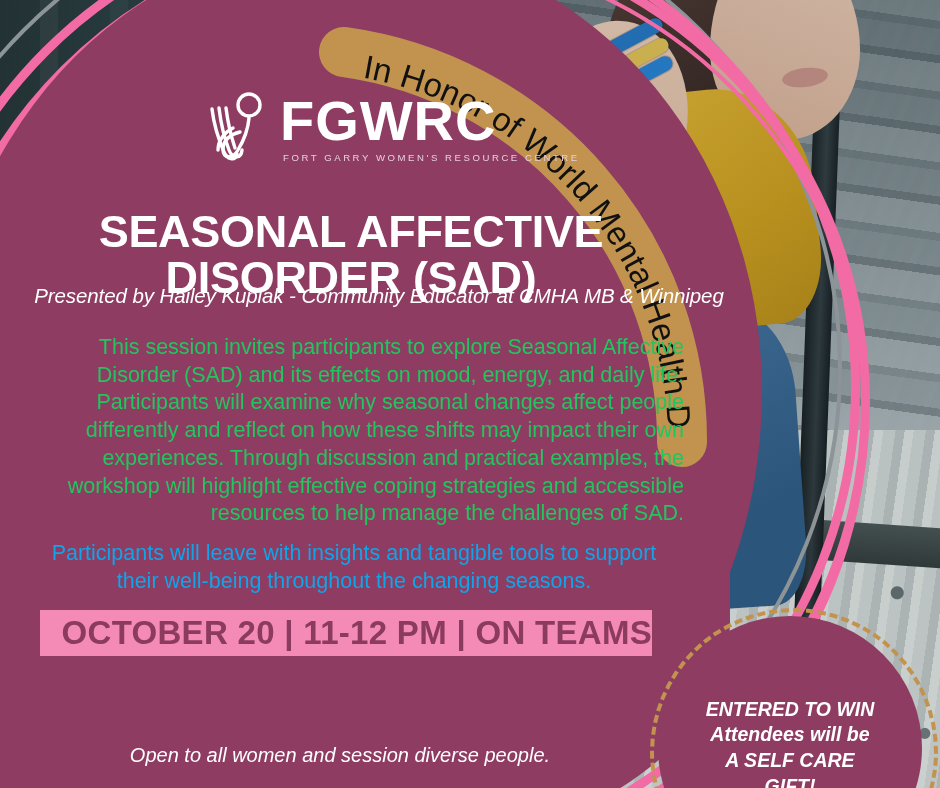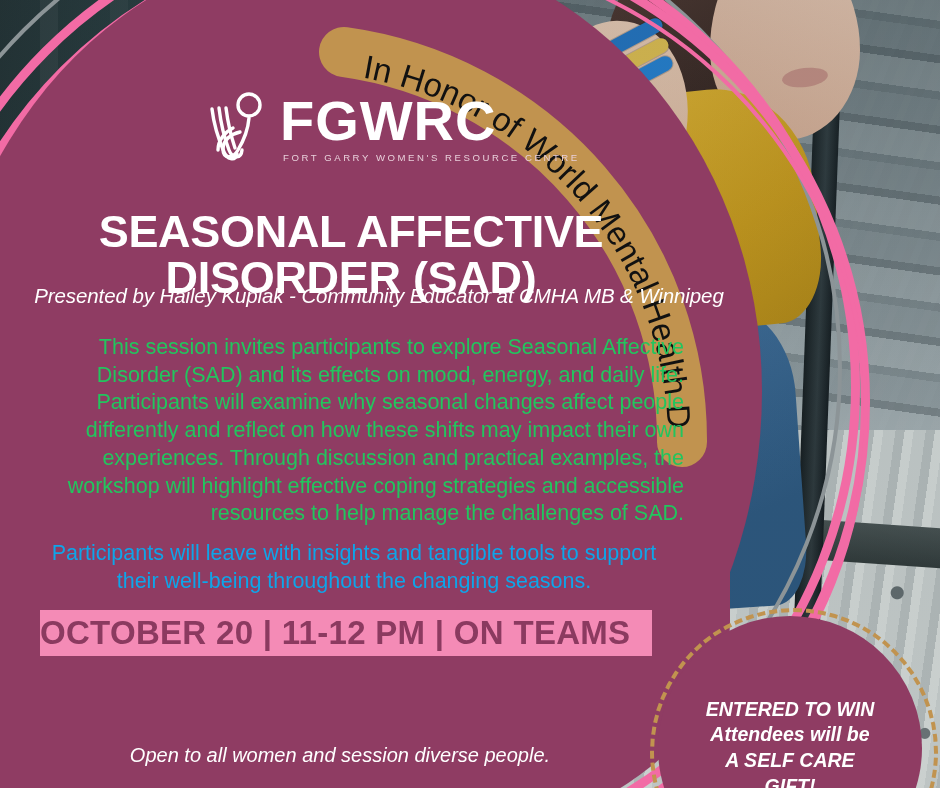--- a/index.html
+++ b/index.html
@@ -171,21 +171,21 @@
     color:#22c55e;font-size:21.5px;line-height:1.29;
   }
   .body-copy2{
     position:absolute;left:34px;top:540px;width:640px;text-align:center;
     color:#0ea5e9;font-size:21.5px;line-height:1.29;
   }
 
   
   .banner{
     position:absolute;left:40px;top:610px;width:612px;height:46px;
-    background:#f48bb6;display:flex;align-items:center;justify-content:flex-start;
+    background:#f48bb6;display:flex;align-items:center;justify-content:flex-end;
   }
   .banner-txt{
     color:#8b3a60;font-weight:bold;font-size:33px;letter-spacing:.3px;
     white-space:nowrap;font-family:"Liberation Sans", sans-serif;
   }
 
   
   .register{
     position:absolute;left:60px;top:684px;width:580px;text-align:center;
     color:#fff;font-size:26.5px;

